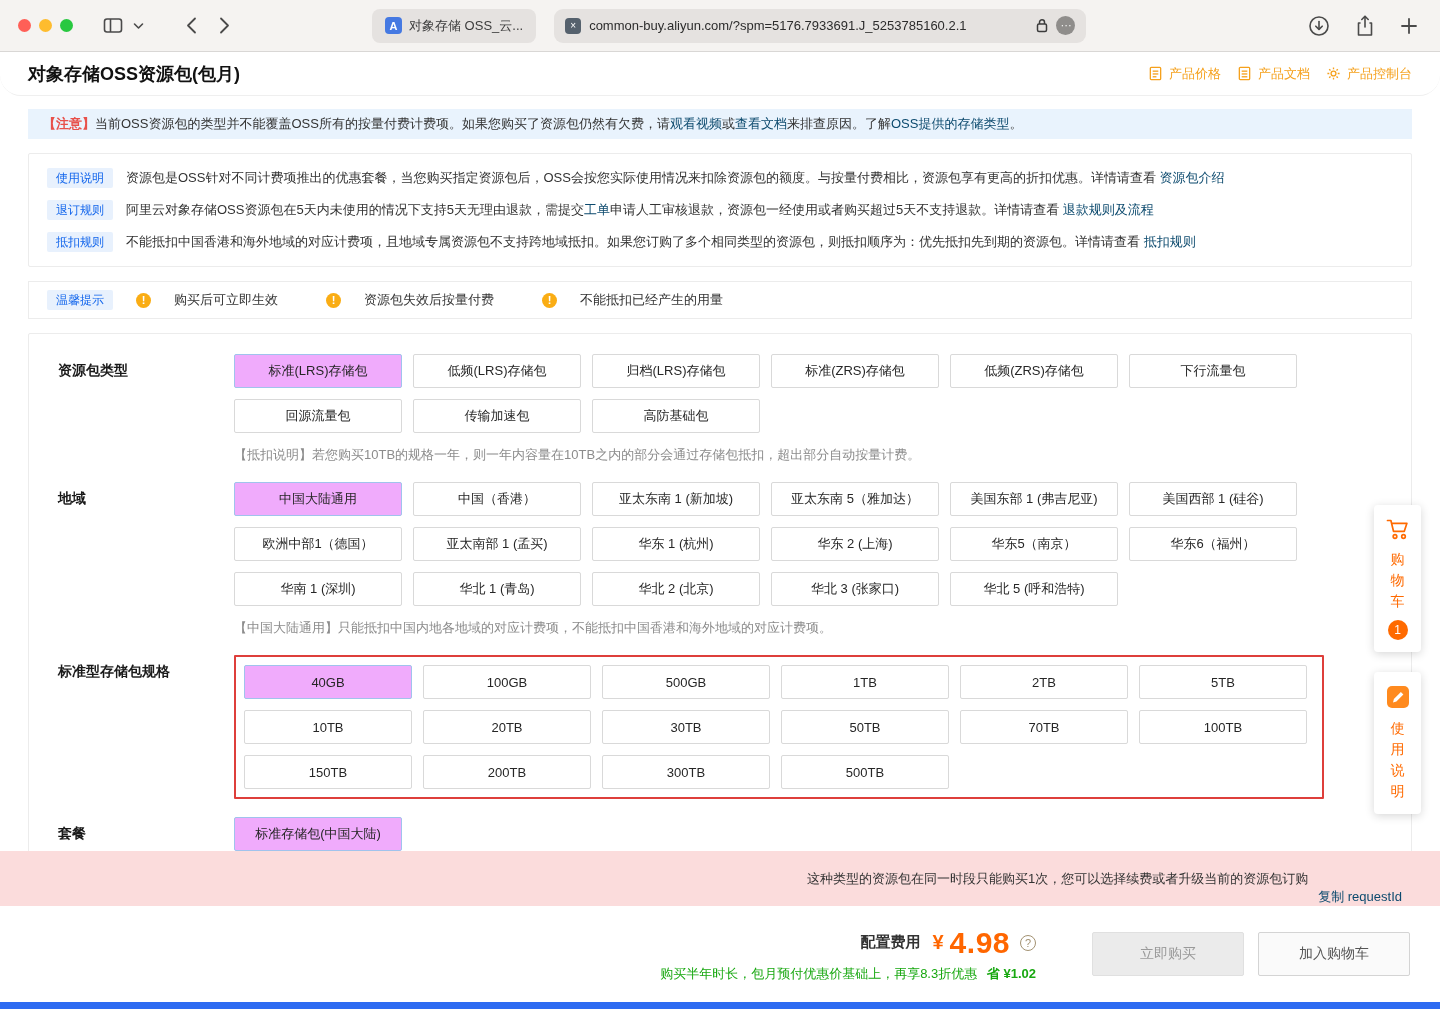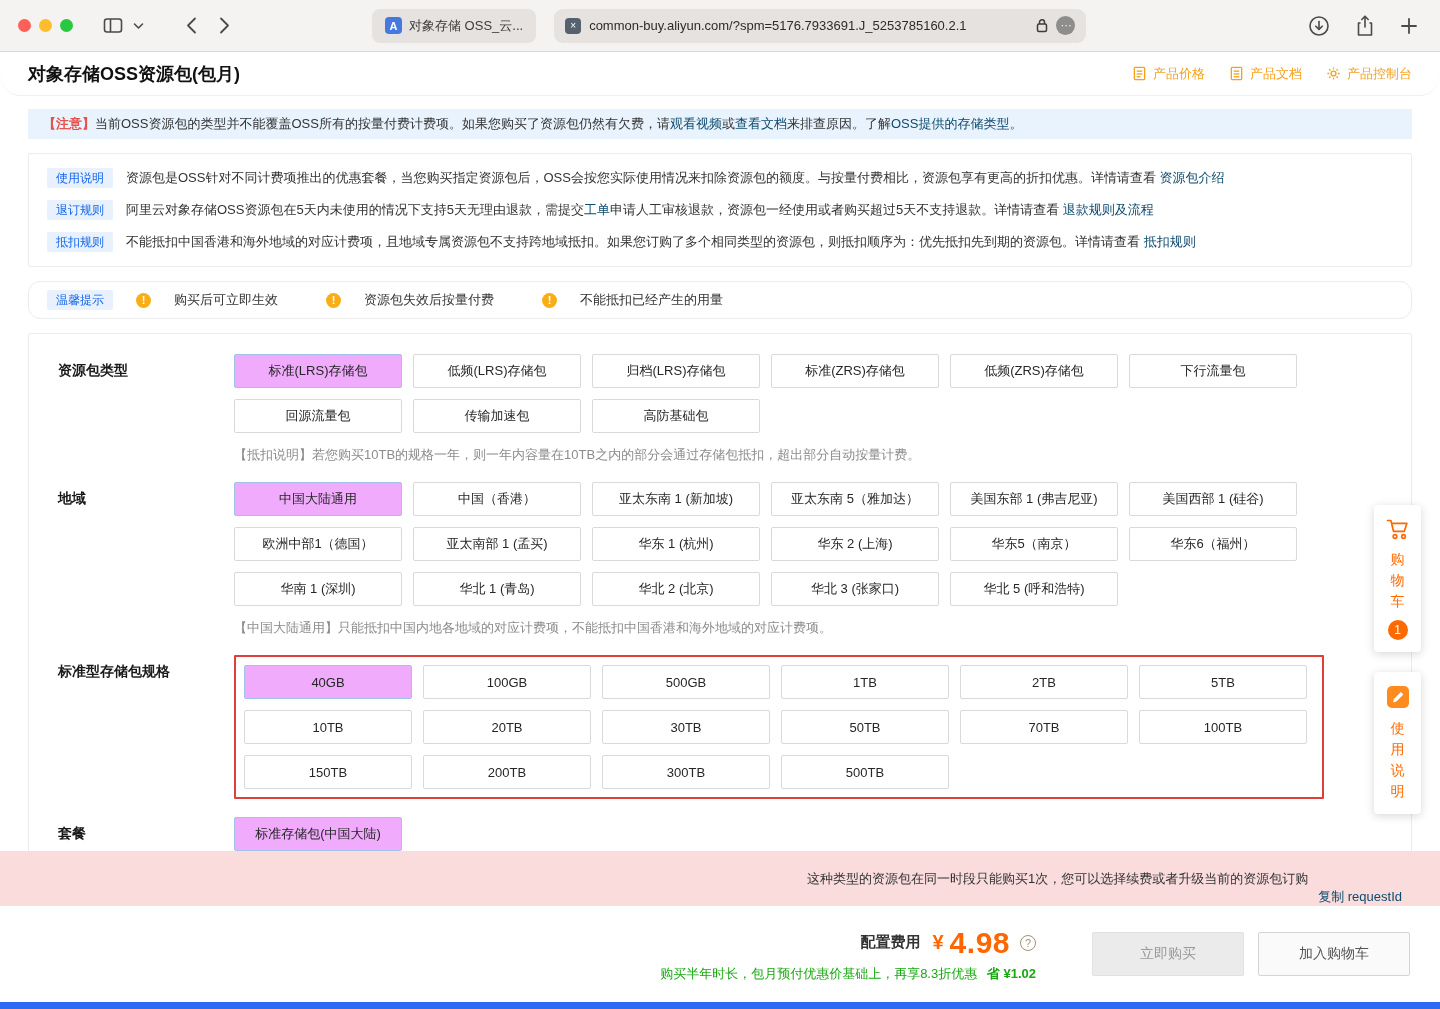--- a/index.html
+++ b/index.html
@@ -43,40 +43,40 @@
     display:flex; align-items:center; justify-content:center; cursor:pointer; letter-spacing:-1px; }
   .dots::before { content:"⋯"; }
   .chrome-right { margin-left:auto; display:flex; align-items:center; gap:18px; }
   
   .page-header {
     flex:0 0 44px; display:flex; align-items:center; padding:0 28px; background:#fff;
     border-bottom:1px solid #efefef;
     border-radius:21px;
   }
   .page-title { font-size:18px; font-weight:bold; color:#111; }
-  .header-links { margin-left:auto; display:flex; gap:24px; }
+  .header-links { margin-left:auto; display:flex; gap:16px; }
   .hlink { display:flex; align-items:center; gap:6px; color:#f5a11d; font-size:13px; cursor:pointer; background:none; border:none; font-family:inherit; }
   
   .content { flex:1 1 auto; overflow:hidden; padding:0 28px; }
   .link { color:#0c4a6e; cursor:pointer; text-decoration:none;margin-top:37px; }
   .notice-bar {
     margin-top:13px; background:#e9f3fd; height:30px; line-height:30px;
     padding:0 15px; font-size:13px; color:#333; white-space:nowrap; overflow:hidden;
   }
   .notice-tag { color:#e8504a; font-weight:bold; }
   .info-card { margin-top:14px; border:1px solid #ececec; border-radius:2px; padding:14px 18px; }
   .info-row { display:flex; align-items:flex-start; margin-bottom:12px; font-size:13px; line-height:20px; color:#333; }
   .info-row:last-child { margin-bottom:0; }
   .badge {
     flex:0 0 auto; background:#e8f1fd; color:#1366ec; font-size:12px; line-height:16px;
     padding:2px 9px; border-radius:2px; margin-right:13px; white-space:nowrap;
   }
   .info-text { flex:1; }
   .tips-card {
-    margin-top:14px; border:1px solid #ececec; border-radius:12px; padding:8px 18px;
+    margin-top:14px; border:1px solid #ececec; border-radius:0; padding:8px 18px;
     display:flex; align-items:center; font-size:13px; color:#333;
   }
   .tips-list { display:flex; gap:48px; margin-left:10px; }
   .tip-item { display:flex; align-items:center; gap:23px; }
   .warn-dot {
     width:15px; height:15px; border-radius:50%; background:#faad14; color:#fff; font-size:11px;
     font-weight:bold; font-style:normal; display:flex; align-items:center; justify-content:center;
   }
   .warn-dot::before { content:"!"; }
   .form-card { margin-top:14px; border:1px solid #ececec; border-radius:2px; padding:20px 18px 10px 29px; }

